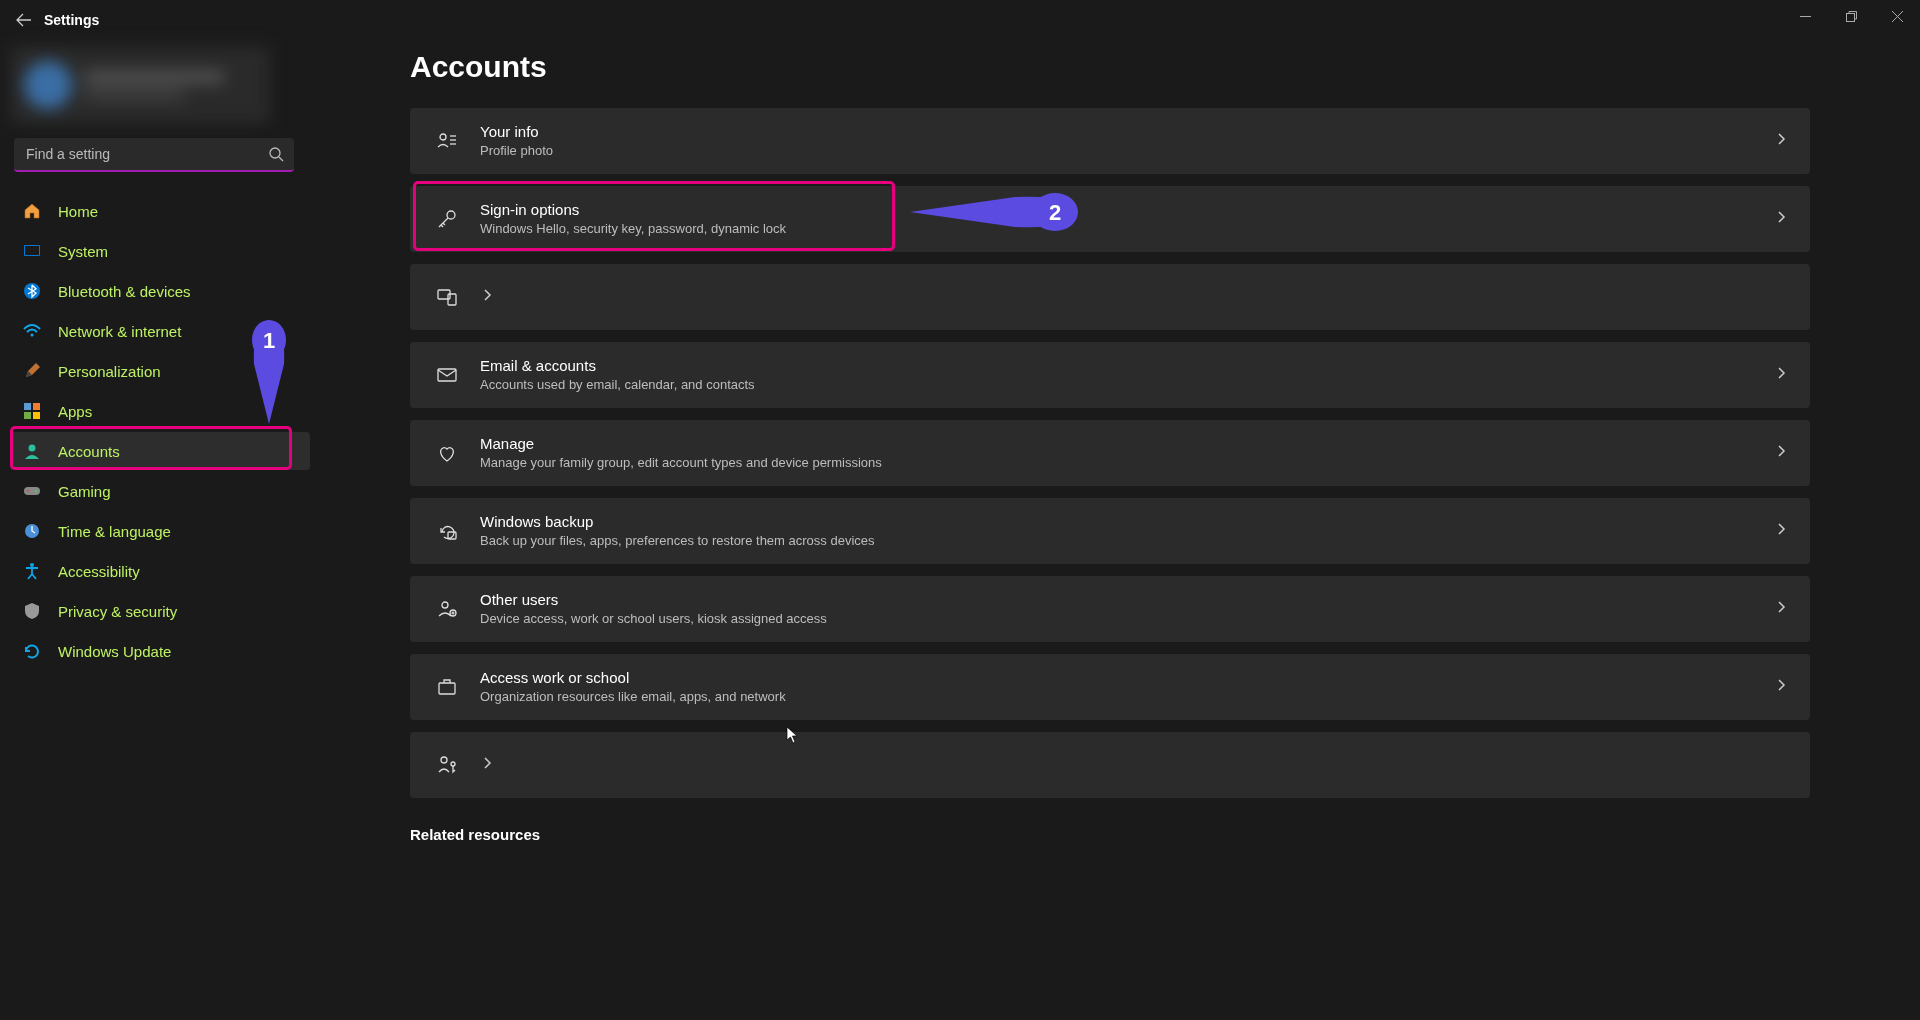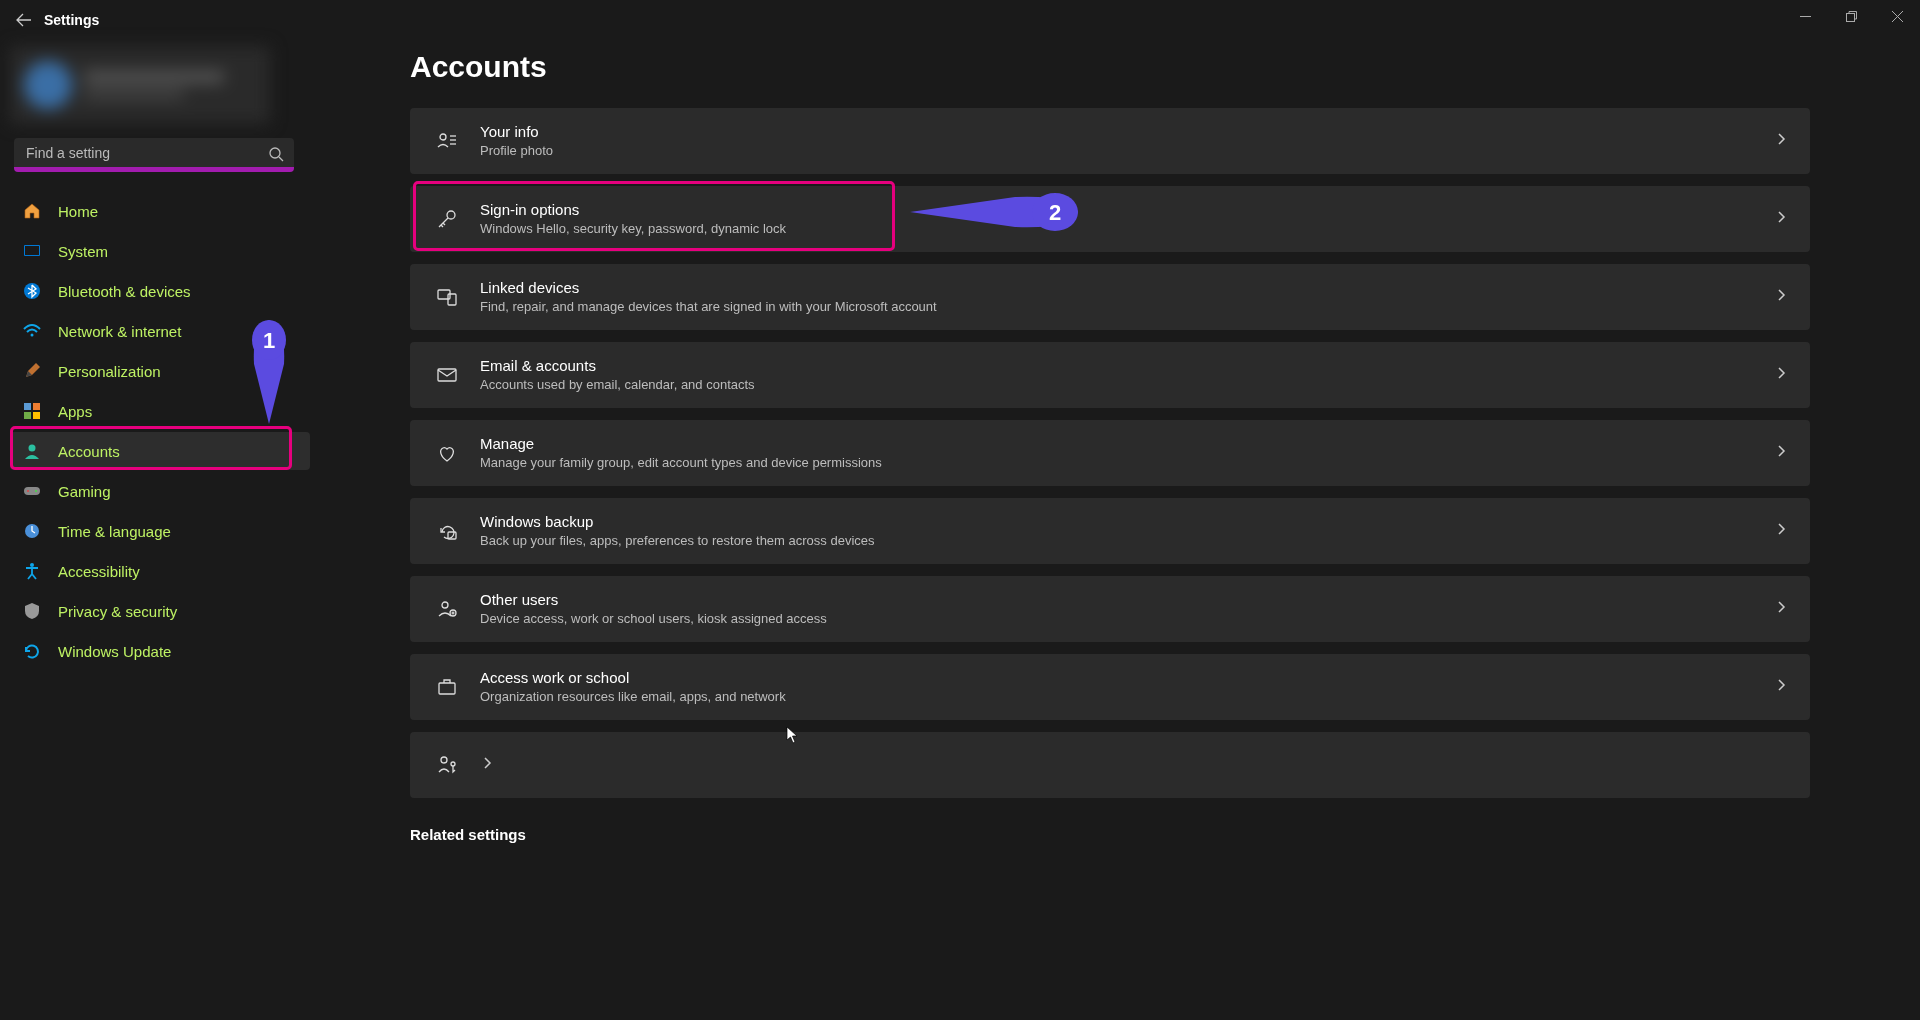--- a/index.html
+++ b/index.html
@@ -14,21 +14,21 @@
 
 
 .left { position: absolute; top: 46px; left: 10px; width: 300px; }
 .profile { width: 260px; height: 78px; background: #2a2a2a; filter: blur(8px); border-radius: 4px; margin-bottom: 14px; display:flex; align-items:center; padding:0 14px; gap:12px;}
 .profile .avatar{width:48px;height:48px;border-radius:50%;background:#3a6ea5;}
 .profile .ptext{flex:1;}
 .profile .pline1{height:12px;background:#555;border-radius:3px;margin-bottom:6px;width:140px;}
 .profile .pline2{height:10px;background:#444;border-radius:3px;width:100px;}
 
 .search-wrap { position: relative; width: 280px; margin: 6px 0 20px 4px; }
-.search { width: 100%; height: 34px; background: #2a2a2a; border: none; border-bottom: 5px solid #a21caf; border-radius: 4px; padding: 0 36px 0 12px; color: #fff; font-size: 14px; outline:none;}
+.search { width: 100%; height: 34px; background: #2a2a2a; border: none; border-bottom: 2px solid #a21caf; border-radius: 4px; padding: 0 36px 0 12px; color: #fff; font-size: 14px; outline:none;}
 .search::placeholder { color: #bbb; }
 .search-icon { position: absolute; right: 10px; top: 8px; color: #bbb; }
 
 .nav { display: flex; flex-direction: column; gap: 2px; }
 .nav-item { display: flex; align-items: center; height: 38px; padding: 0 12px; border-radius: 4px; font-size: 15px; color: #bef264; gap: 16px; cursor: pointer; position: relative; }
 .nav-item.active { background: #2d2d2d; }
 .nav-item.active::before { content: ""; position: absolute; left: 0; top: 10px; bottom: 10px; width: 3px; background: #4cc2ff; border-radius: 2px; }
 .nav-icon { width: 20px; height: 20px; display: flex; align-items: center; justify-content: center; }
 
 
@@ -257,24 +257,20 @@
           </svg></span>
     </div>
 
     <div class="row">
       <span class="row-icon">
           <svg width="22" height="22" viewBox="0 0 22 22" fill="none" stroke="currentColor" stroke-width="1.3">
             <rect x="2" y="4" width="12" height="9" rx="1"></rect>
             <rect x="12" y="8" width="8" height="11" rx="1"></rect>
           </svg>
         </span>
-      <div class="row-text">
-        <div class="row-title">Linked devices</div>
-        <div class="row-sub">Find, repair, and manage devices that are signed in with your Microsoft account</div>
-      </div>
       <span class="chevron"><svg width="14" height="14" viewBox="0 0 14 14" fill="none" stroke="currentColor" stroke-width="1.5">
             <path d="M5 2 L10 7 L5 12"></path>
           </svg></span>
     </div>
 
     <div class="row">
       <span class="row-icon">
           <svg width="22" height="22" viewBox="0 0 22 22" fill="none" stroke="currentColor" stroke-width="1.3">
             <rect x="2" y="5" width="18" height="12" rx="1"></rect>
             <path d="M2 6 L11 12 L20 6"></path>
@@ -364,21 +360,21 @@
             <circle cx="17" cy="10" r="2"></circle>
             <path d="M17 12 V18 L19 16"></path>
           </svg>
         </span>
       <span class="chevron"><svg width="14" height="14" viewBox="0 0 14 14" fill="none" stroke="currentColor" stroke-width="1.5">
             <path d="M5 2 L10 7 L5 12"></path>
           </svg></span>
     </div>
 
   </div>
-  <div class="section-header">Related settings</div>
+  <div class="section-header">Related resources</div>
 </div>
 
 <div class="highlight-box hl-sidebar"></div>
 <div class="highlight-box hl-row"></div>
 
 <div class="marker marker-1">
   <svg width="42" height="110" viewBox="0 0 42 110">
     <path d="M21 110 L6 50 Q4 12 21 6 Q38 12 36 50 Z" fill="#5b4be0"></path>
     <ellipse cx="21" cy="26" rx="17" ry="20" fill="#5b4be0"></ellipse>
     <text x="21" y="34" text-anchor="middle" font-size="22" fill="#fff" font-weight="600">1</text>

